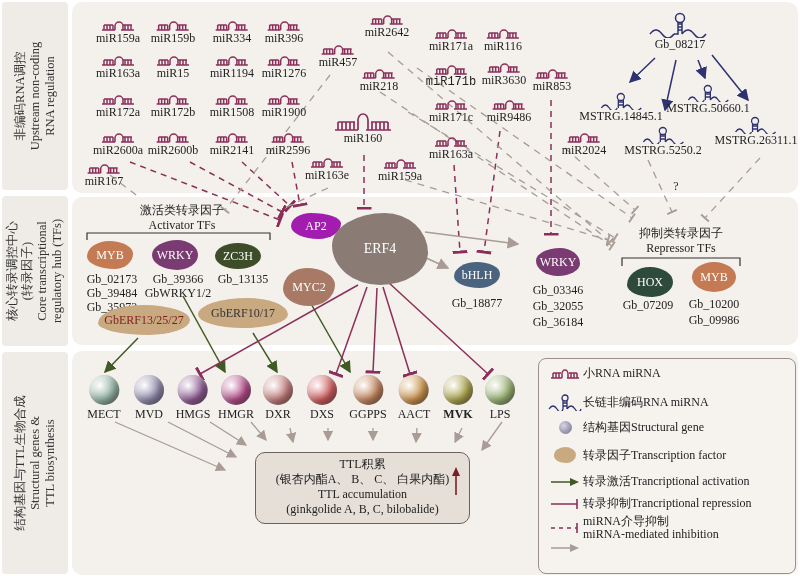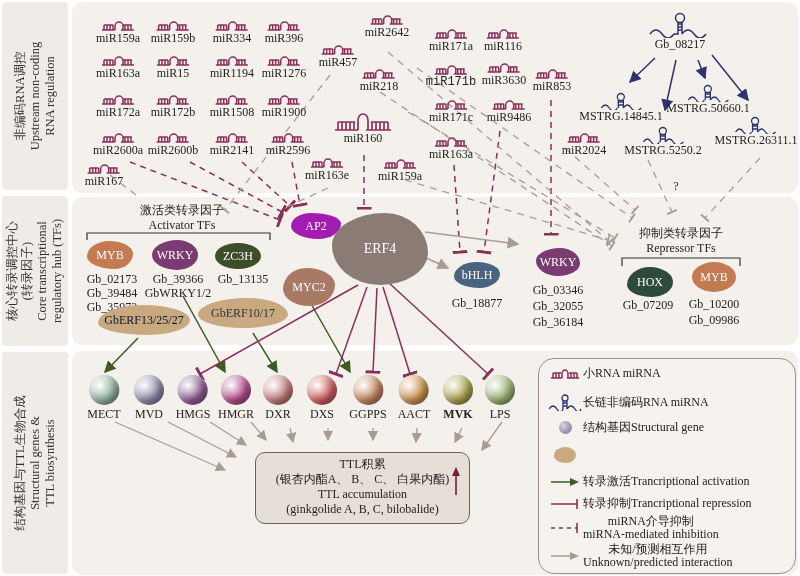--- a/index.html
+++ b/index.html
@@ -9,21 +9,21 @@
   .panel{position:absolute;left:72px;width:726px;background:#f4f1ed;border-radius:10px;}
   .lbl{position:absolute;font-size:12px;white-space:nowrap;color:#222;transform:translateX(-50%);text-align:center;line-height:14px;}
   .mir{position:absolute;transform:translateX(-50%);text-align:center;}
   .mir svg{display:block;margin:0 auto;}
   .mir span{display:block;font-size:12px;line-height:13px;white-space:nowrap;}
   .blob{position:absolute;display:flex;align-items:center;justify-content:center;color:#fff;font-size:12px;}
   .gene{position:absolute;transform:translateX(-50%);text-align:center;}
   .gene .ball{width:30px;height:30px;border-radius:50%;margin:0 auto;box-shadow:inset -4px -5px 6px rgba(0,0,0,0.25),inset 4px 4px 6px rgba(255,255,255,0.5);}
   .gene span{display:block;font-size:12px;margin-top:2px;white-space:nowrap;}
   svg.overlay{position:absolute;left:0;top:0;pointer-events:none;}
-  .legend{position:absolute;left:538px;top:358px;width:256px;height:214px;border:1.5px solid #9c9088;border-radius:16px;background:#f6f3ef;text-align:center;}
+  .legend{position:absolute;left:538px;top:358px;width:256px;height:214px;border:1.5px solid #9c9088;border-radius:8px;background:#f6f3ef;}
   .lg-row{position:absolute;left:8px;display:flex;align-items:center;font-size:12px;line-height:13px;}
   .lg-row .sym{width:36px;flex:none;display:flex;justify-content:center;}
   .ttl{position:absolute;left:255px;top:452px;width:215px;height:72px;border:1.5px solid #6d6159;border-radius:10px;background:#e6dfd8;text-align:center;font-size:12px;line-height:15px;padding-top:4px;box-sizing:border-box;}
 </style>
 </head>
 <body>
 
 <div class="side" style="top:2px;height:188px;">
   <div class="vt"><span>非编码RNA调控</span><br><span>Upstream non-coding</span><br><span>RNA regulation</span></div>
 </div>
@@ -372,21 +372,21 @@
 <div class="blob" style="left:152px;top:240px;width:46px;height:30px;background:#7a3a72;border-radius:55% 45% 45% 55%/50% 50% 50% 50%;">
     <span>WRKY</span>
   </div>
 <div class="lbl" style="left:178px;top:272px;"><span>Gb_39366</span><br><span>GbWRKY1/2</span></div>
 
 <div class="blob" style="left:215px;top:243px;width:46px;height:26px;background:#3d4d2a;border-radius:50%;">
     <span>ZC3H</span>
   </div>
 <div class="lbl" style="left:243px;top:272px;"><span>Gb_13135</span></div>
 
-<div class="blob" style="left:98px;top:305px;width:92px;height:30px;background:#c9a980;color:#0f172a;border-radius:50% 50% 45% 55%/60% 50% 50% 40%;">
+<div class="blob" style="left:98px;top:305px;width:92px;height:30px;background:#c9a980;color:#7f1d1d;border-radius:50% 50% 45% 55%/60% 50% 50% 40%;">
     <span>GbERF13/25/27</span>
   </div>
 <div class="blob" style="left:198px;top:298px;width:90px;height:30px;background:#c9a980;color:#333;border-radius:55% 45% 50% 50%/55% 55% 45% 45%;">
     <span>GbERF10/17</span>
   </div>
 
 <div class="blob" style="left:291px;top:213px;width:50px;height:26px;background:#a21caf;border-radius:40% 60% 45% 55%/50% 40% 60% 50%;">
     <span>AP2</span>
   </div>
 <div class="blob" style="left:332px;top:213px;width:96px;height:72px;background:#8a7b75;font-size:14px;border-radius:55% 45% 50% 50%/45% 55% 45% 55%;">
@@ -490,20 +490,21 @@
   <div class="lg-row" style="top:62px;">
       <span class="sym">
         <span style="display:block;width:13px;height:13px;border-radius:50%;background:radial-gradient(circle at 35% 35%,#d8d6e4,#6e6a88);"></span>
       </span>
       <span>结构基因Structural gene</span>
     </div>
   <div class="lg-row" style="top:88px;">
       <span class="sym">
         <span style="display:block;width:22px;height:16px;background:#c9a980;border-radius:50% 50% 45% 55%/55% 50% 50% 45%;"></span>
       </span>
+      <span>转录因子Transcription factor</span>
     </div>
   <div class="lg-row" style="top:116px;">
       <span class="sym">
         <svg width="30" height="10">
           <path d="M1,5 H22" stroke="#3f5a22" stroke-width="1.5"></path>
           <path d="M20,1 L29,5 L20,9 z" fill="#3f5a22"></path>
         </svg>
       </span>
       <span>转录激活Trancriptional activation</span>
     </div>
@@ -524,15 +525,14 @@
       </span>
       <span><span>miRNA介导抑制</span><br><span>miRNA-mediated inhibition</span></span>
     </div>
   <div class="lg-row" style="top:184px;">
       <span class="sym">
         <svg width="30" height="10">
           <path d="M1,5 H22" stroke="#a89c94" stroke-width="1.5"></path>
           <path d="M20,1 L29,5 L20,9 z" fill="#a89c94"></path>
         </svg>
       </span>
-      <span><span>未知/预测相互作用</span><br><span>Unknown/predicted interaction</span></span>
     </div>
 </div>
 
 </body></html>

